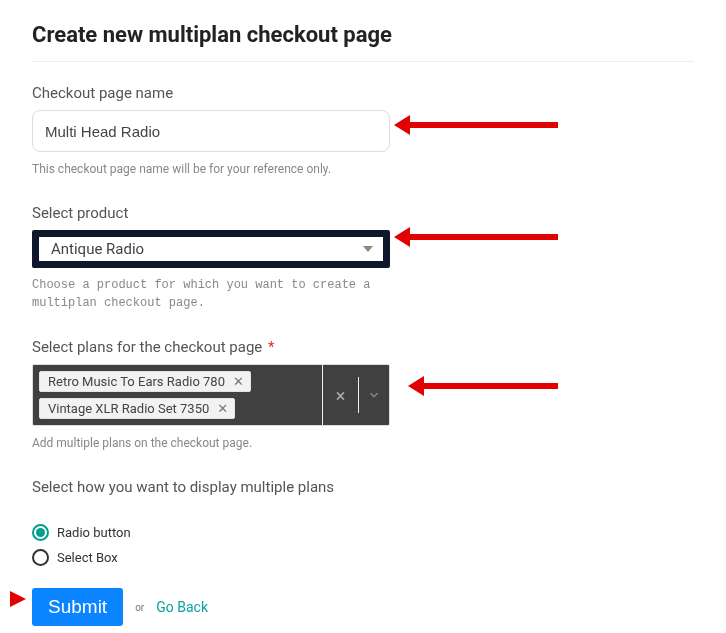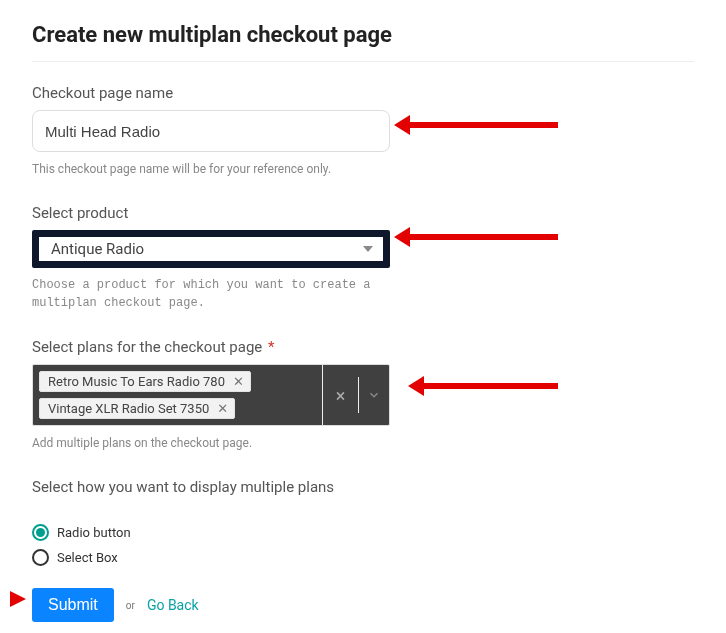--- a/index.html
+++ b/index.html
@@ -87,21 +87,21 @@
     width:17px; height:17px; border-radius:50%;
     border:2px solid #333; display:inline-flex; align-items:center; justify-content:center;
     background:#fff;
   }
   .radio.selected { border-color:#009e8e; }
   .radio.selected .dot { width:9px; height:9px; border-radius:50%; background:#009e8e; }
   .radio-label { font-size:13px; color:#333; }
   .actions { display:flex; align-items:center; gap:12px; margin-top:22px;}
   .btn {
     background:#0a84ff; color:#fff; border:none; border-radius:3px;
-    padding:8px 16px; font-size:16px; font-weight:500; cursor:pointer;
+    padding:8px 16px; font-size:19px; font-weight:500; cursor:pointer;
   }
   .or { color:#777; font-size:10px;}
   .link { color:#0aa3a3; font-size:14px; text-decoration:none; cursor:pointer;}
   
   .arrow {
     position:absolute; height:6px; background:#e20000;
     pointer-events:none;
   }
   .arrow::before {
     content:""; position:absolute; left:-14px; top:-7px;

